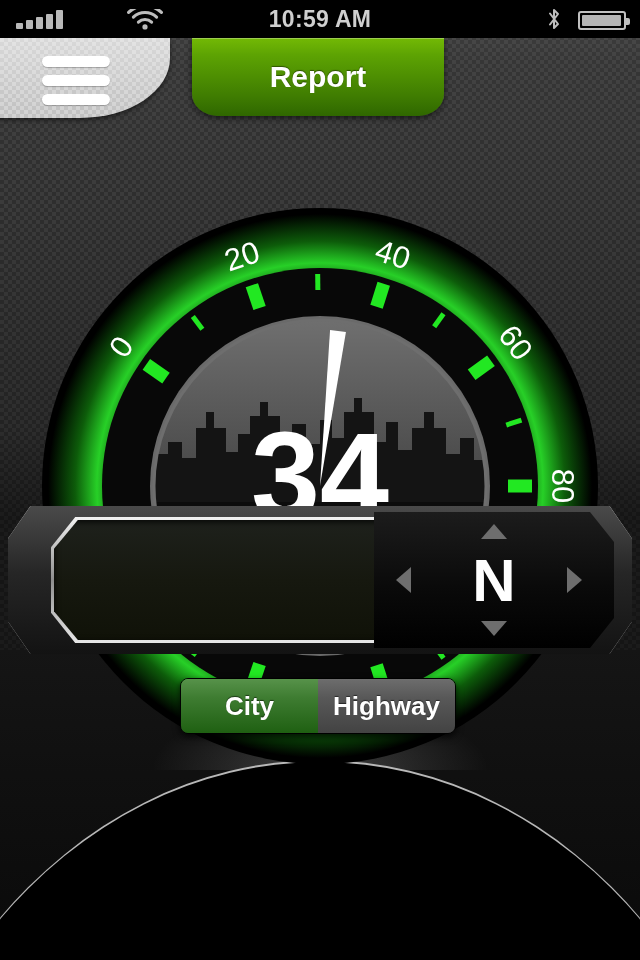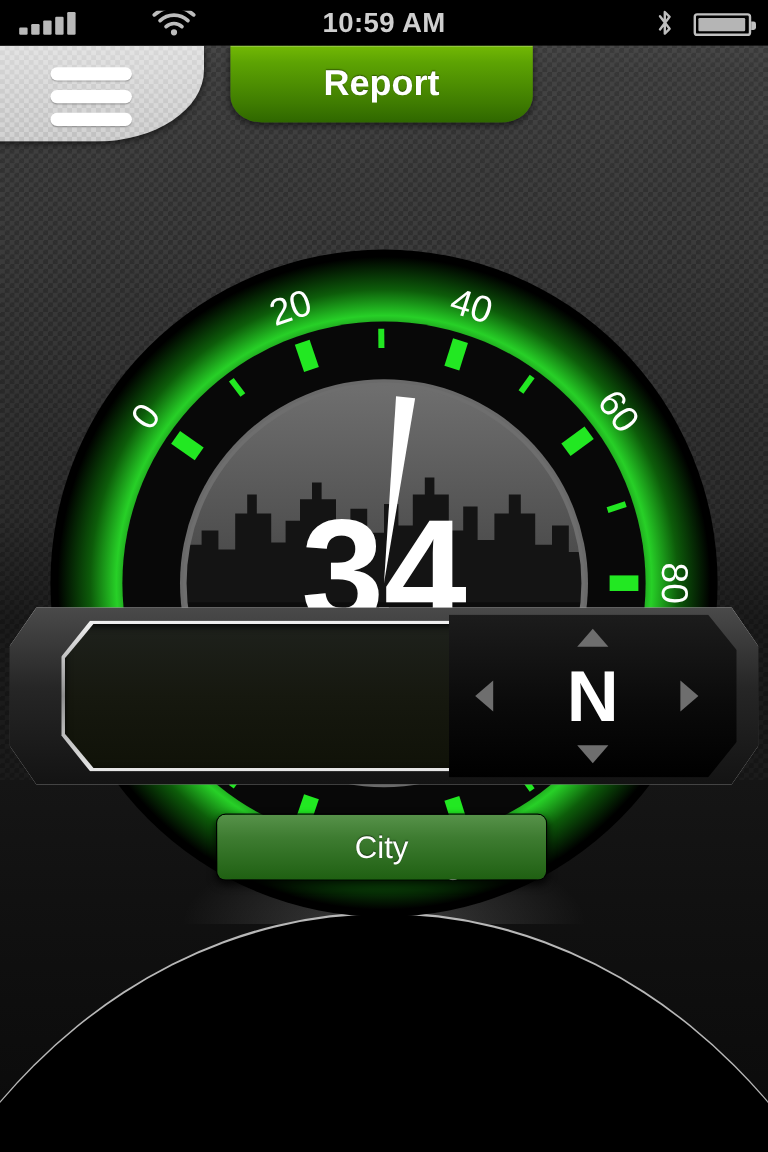--- a/index.html
+++ b/index.html
@@ -65,21 +65,21 @@
     background:
       linear-gradient(180deg, rgba(255,255,255,.42), rgba(255,255,255,.16) 70%, rgba(255,255,255,.05)),
       repeating-conic-gradient(#cfcfcf 0% 25%, #bdbdbd 0% 50%) 0 0/8px 8px;
     box-shadow:0 2px 5px rgba(0,0,0,.55);
     z-index:40; cursor:pointer;
   }
   .menu-tab .bars{ position:absolute; left:62px; top:18px; width:68px; }
   .menu-tab .bars i{ display:block; height:11px; background:#fff; border-radius:6px; margin-bottom:8px; box-shadow:0 1px 1px rgba(0,0,0,.25); }
 
   .report-tab{
-    position:absolute; left:192px; top:38px; width:252px; height:64px;
+    position:absolute; left:192px; top:38px; width:252px; height:78px;
     border-radius:0 0 26px 26px / 0 0 22px 22px;
     background:linear-gradient(180deg,#73b905 0%,#5da303 22%,#3f7c01 75%,#2f6700 100%);
     box-shadow:0 2px 6px rgba(0,0,0,.6), inset 0 1px 0 rgba(255,255,255,.30);
     display:flex; align-items:center; justify-content:center;
     z-index:45; cursor:pointer;
   }
   .report-tab span{
     color:#fff; font-size:30px; font-weight:bold;
     text-shadow:0 -1px 1px rgba(0,0,0,.45);
   }
@@ -170,21 +170,21 @@
 
   
   .seg{
     position:absolute; left:180px; top:678px; width:276px; height:56px;
     border-radius:8px; display:flex; overflow:hidden; z-index:30;
     box-shadow:0 3px 7px rgba(0,0,0,.8), inset 0 1px 0 rgba(255,255,255,.25);
     border:1px solid #000;
   }
   .seg div{
     flex:1; display:flex; align-items:center; justify-content:center;
-    color:#fff; font-size:26px; font-weight:normal; cursor:pointer;
+    color:#fff; font-size:26px; font-weight:bold; cursor:pointer;
     text-shadow:0 -1px 1px rgba(0,0,0,.55);
   }
   .seg .on{ background:linear-gradient(180deg,#57924a 0%,#3e7c31 35%,#1f6012 100%); }
   .seg .off{ background:linear-gradient(180deg,#6d6d6d 0%,#585858 35%,#434343 100%); }
 </style>
 </head>
 <body>
 
 <div class="carbon"></div>
 <div class="carbon-shade"></div>
@@ -335,13 +335,14 @@
     <div class="arr arr-up"></div>
     <div class="arr arr-down"></div>
     <div class="arr arr-left"></div>
     <div class="arr arr-right"></div>
     <div class="heading">N</div>
   </div>
 </div>
 
 <div class="seg">
   <div class="on">City</div>
+  <div class="off">Highway</div>
 </div>
 
 </body></html>

